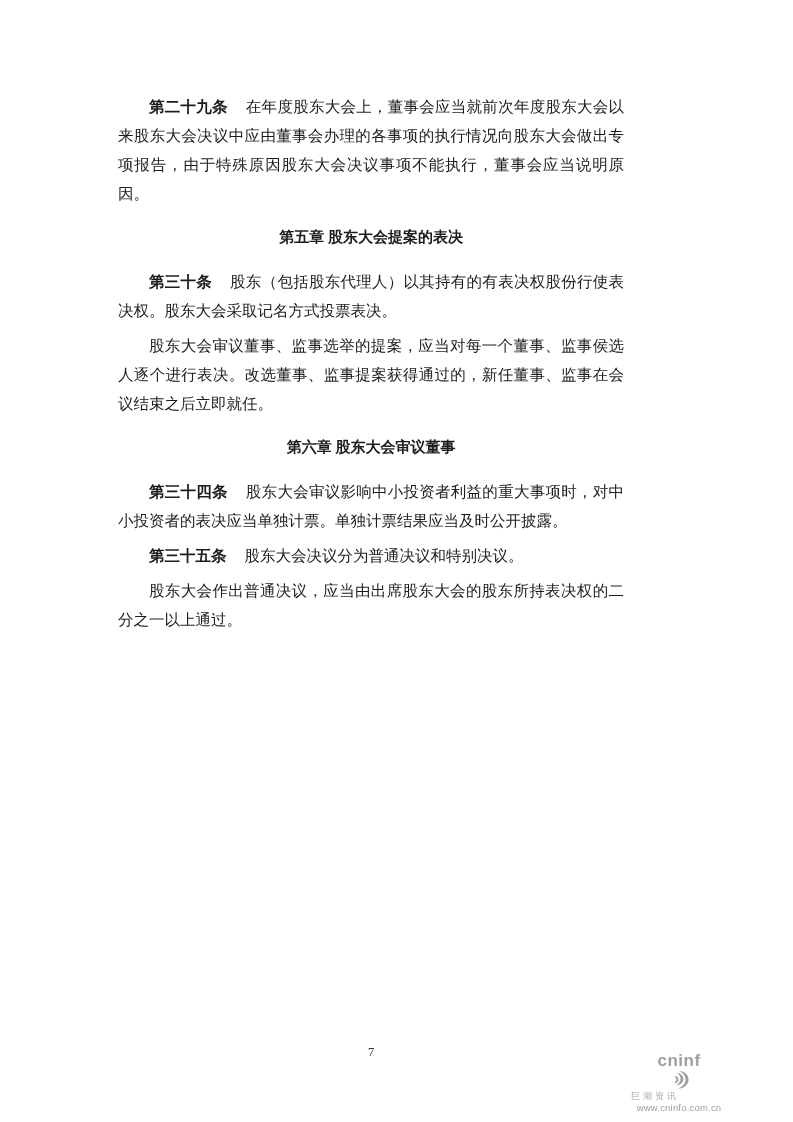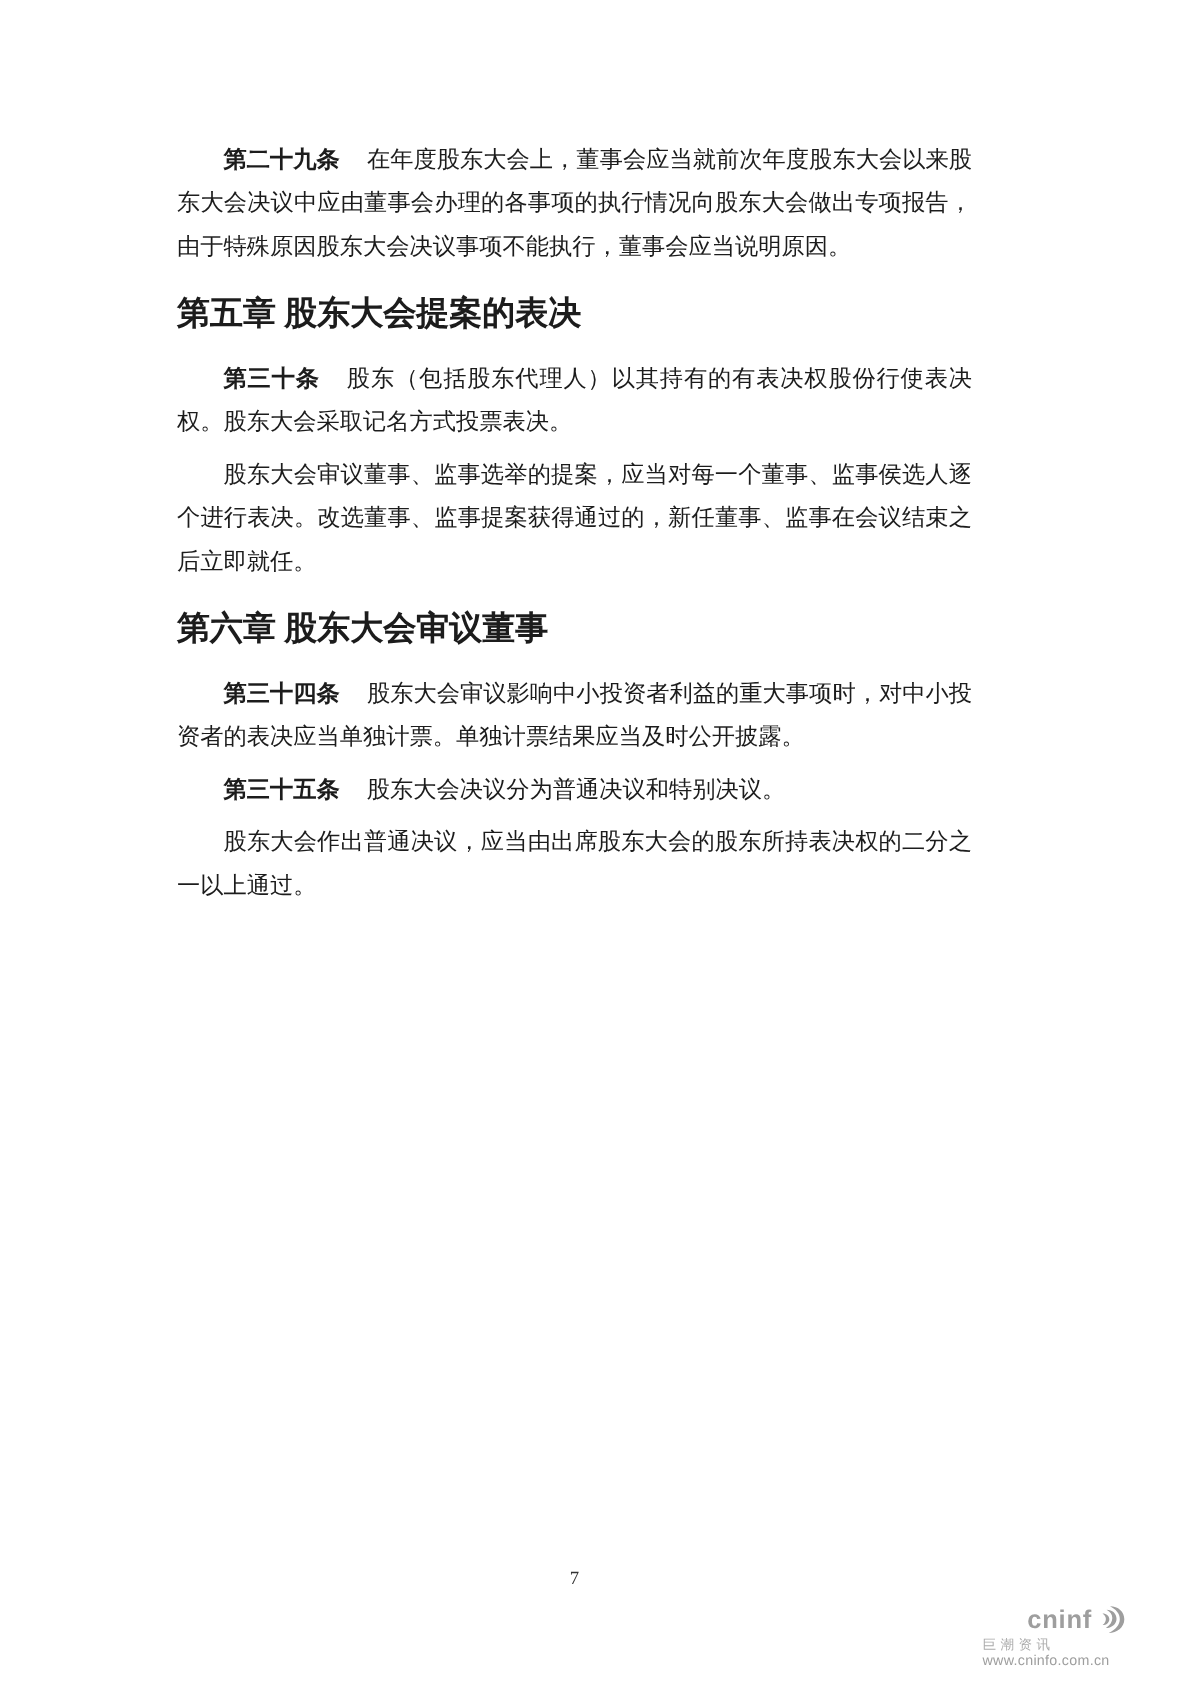--- a/index.html
+++ b/index.html
@@ -8,42 +8,42 @@
     background: #ffffff;
   }
   .page {
     position: relative;
     width: 742px;
     height: 1122px;
     background: #ffffff;
     overflow: hidden;
     font-family: "Liberation Serif", "DejaVu Serif", serif;
     color: #1c1c1c;
-    padding-left: 24px;
   }
   .content {
     position: absolute;
     left: 118px;
     right: 118px;
     top: 92px;
   }
   .para {
     font-size: 15.5px;
     line-height: 29px;
     text-align: justify;
     text-indent: 31px;
     margin: 0 0 6px 0;
   }
   .art-num {
     font-weight: bold;
     margin-right: 18px;
   }
   .chapter {
-    font-size: 22px;
+    font-size: 15px;
     font-weight: bold;
+    text-align: center;
     text-indent: 0;
     line-height: 29px;
     margin: 15px 0 15px 0;
   }
   .page-number {
     position: absolute;
     left: 0;
     right: 0;
     bottom: 62px;
     text-align: center;
@@ -58,20 +58,21 @@
     text-align: right;
     font-family: "Liberation Sans", "DejaVu Sans", sans-serif;
     color: #9e9e9e;
     line-height: 1;
   }
   .brand-row {
     display: flex;
     align-items: center;
     justify-content: flex-end;
     gap: 1px;
+    flex-direction: column;
   }
   .brand {
     font-size: 17px;
     font-weight: bold;
     letter-spacing: 0.5px;
     color: #9e9e9e;
   }
   .swirl {
     width: 22px;
     height: 20px;
@@ -81,21 +82,21 @@
     font-size: 9px;
     letter-spacing: 3px;
     color: #ababab;
     margin: 2px 24px 2px 0;
     text-align: left;
   }
   .wm-url {
     font-size: 9.5px;
     color: #9e9e9e;
     letter-spacing: 0.2px;
-    text-align: left;
+    text-align: center;
   }
 </style>
 </head>
 <body>
 
 <div class="page">
   <div class="content">
 
     <p class="para"><span class="art-num">第二十九条</span><span>在年度股东大会上，董事会应当就前次年度股东大会以来股东大会决议中应由董事会办理的各事项的执行情况向股东大会做出专项报告，由于特殊原因股东大会决议事项不能执行，董事会应当说明原因。</span></p>
 

